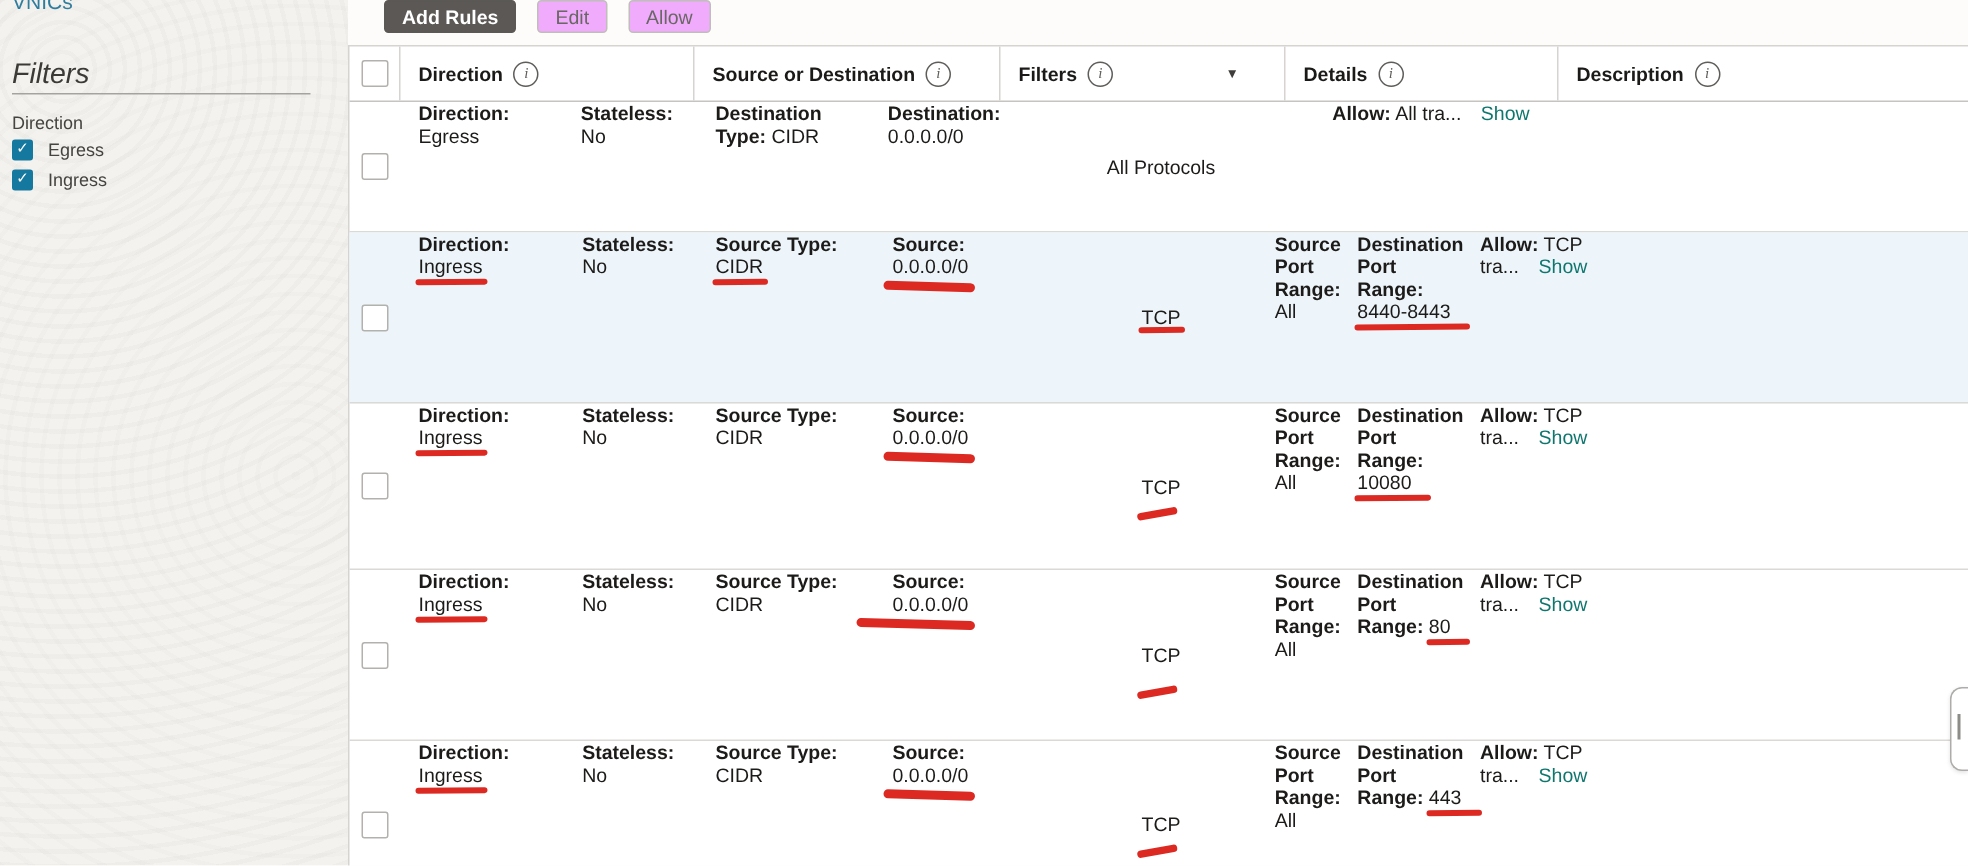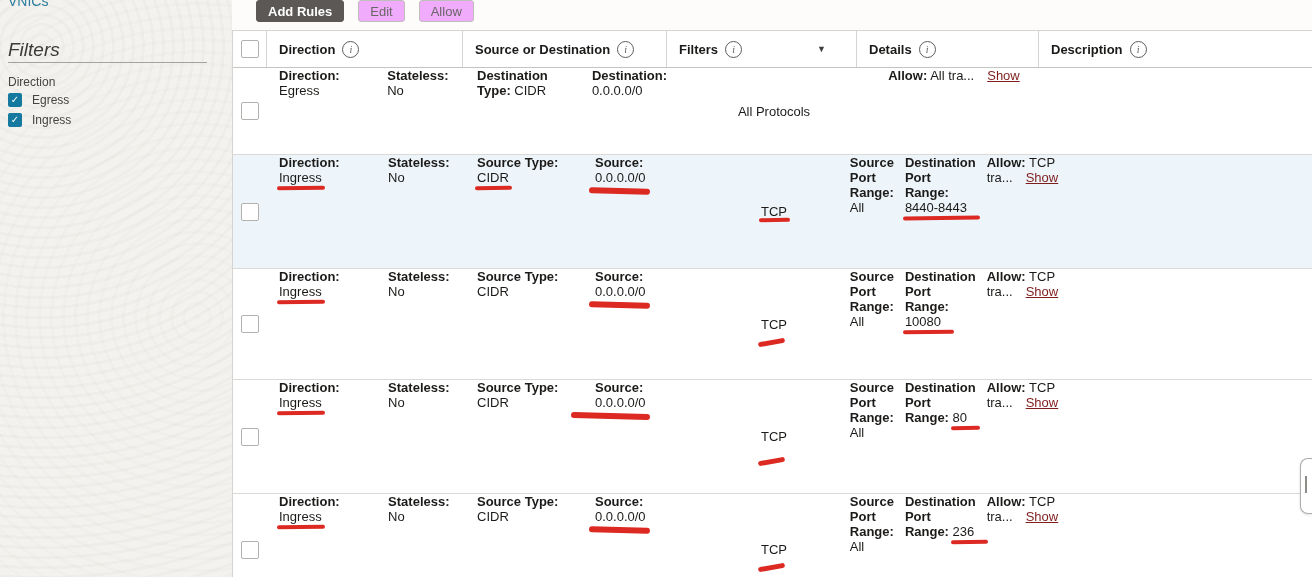--- a/index.html
+++ b/index.html
@@ -43,21 +43,21 @@
   .tr.sel{background:#edf5fa;}
   .r1{height:86px;} .r2{height:113px;} .r3{height:110px;} .r4{height:113px;} .r5{height:111px;}
   .td{display:flex;flex-direction:row;justify-content:center;gap:11px;font-size:13px;box-sizing:border-box;}
   .td.cbcell{align-items:center;}
   .c-dir{padding-left:12px;}
   .c-src{padding-left:14px;gap:36px;}
   .c-proto{padding-left:24px;align-items:center;}
   .c-det{padding-left:12px;}
   .line b{font-weight:bold;}
   .cbx{width:16px;height:16px;border:1px solid #b3b1ad;border-radius:2px;background:#fff;display:inline-block;cursor:pointer;}
-  .show{color:#7f1d1d;text-decoration:underline;margin-left:13px;cursor:pointer;}
+  .show{color:#0f766e;margin-left:13px;cursor:pointer;}
   
   .u{position:relative;display:inline-block;}
   .u::after{content:"";position:absolute;background:#dc2a23;height:4px;left:-2px;right:-3px;bottom:-5px;border-radius:3px;transform:rotate(-0.6deg);}
   .u.tight::after{bottom:-3px;}
   .u.thick::after{height:6px;bottom:-9px;left:-6px;right:-4px;border-radius:4px;transform:rotate(1.6deg);}
   .u.wleft::after{left:-24px;}
   .u.wright::after{right:-13px;}
   .u.swoosh::after{right:auto;width:27px;height:5px;left:-3px;bottom:-13px;border-radius:4px;transform:rotate(-10deg);}
   .u.swoosh.low::after{bottom:-20px;}
   
@@ -231,21 +231,21 @@
       </div>
       <div class="td c-src">
         <div class="line"><b>Source Type:</b> <span>CIDR</span></div>
         <div class="line"><b>Source:</b> <span class="u thick">0.0.0.0/0</span></div>
       </div>
       <div class="td c-proto">
         <div class="line"><span class="u swoosh">TCP</span></div>
       </div>
       <div class="td c-det">
         <div class="line"><b>Source Port Range:</b> <span>All</span></div>
-        <div class="line"><b>Destination Port Range:</b> <span class="u wright">236</span></div>
+        <div class="line"><b>Destination Port Range:</b> <span class="u wright">443</span></div>
         <div class="line"><b>Allow:</b> <span>TCP tra...</span><a class="show">Show</a></div>
       </div>
       <div class="td"></div>
     </div>
   </div>
 </div>
 
 <div class="edge-handle"></div>
 
 </body></html>

